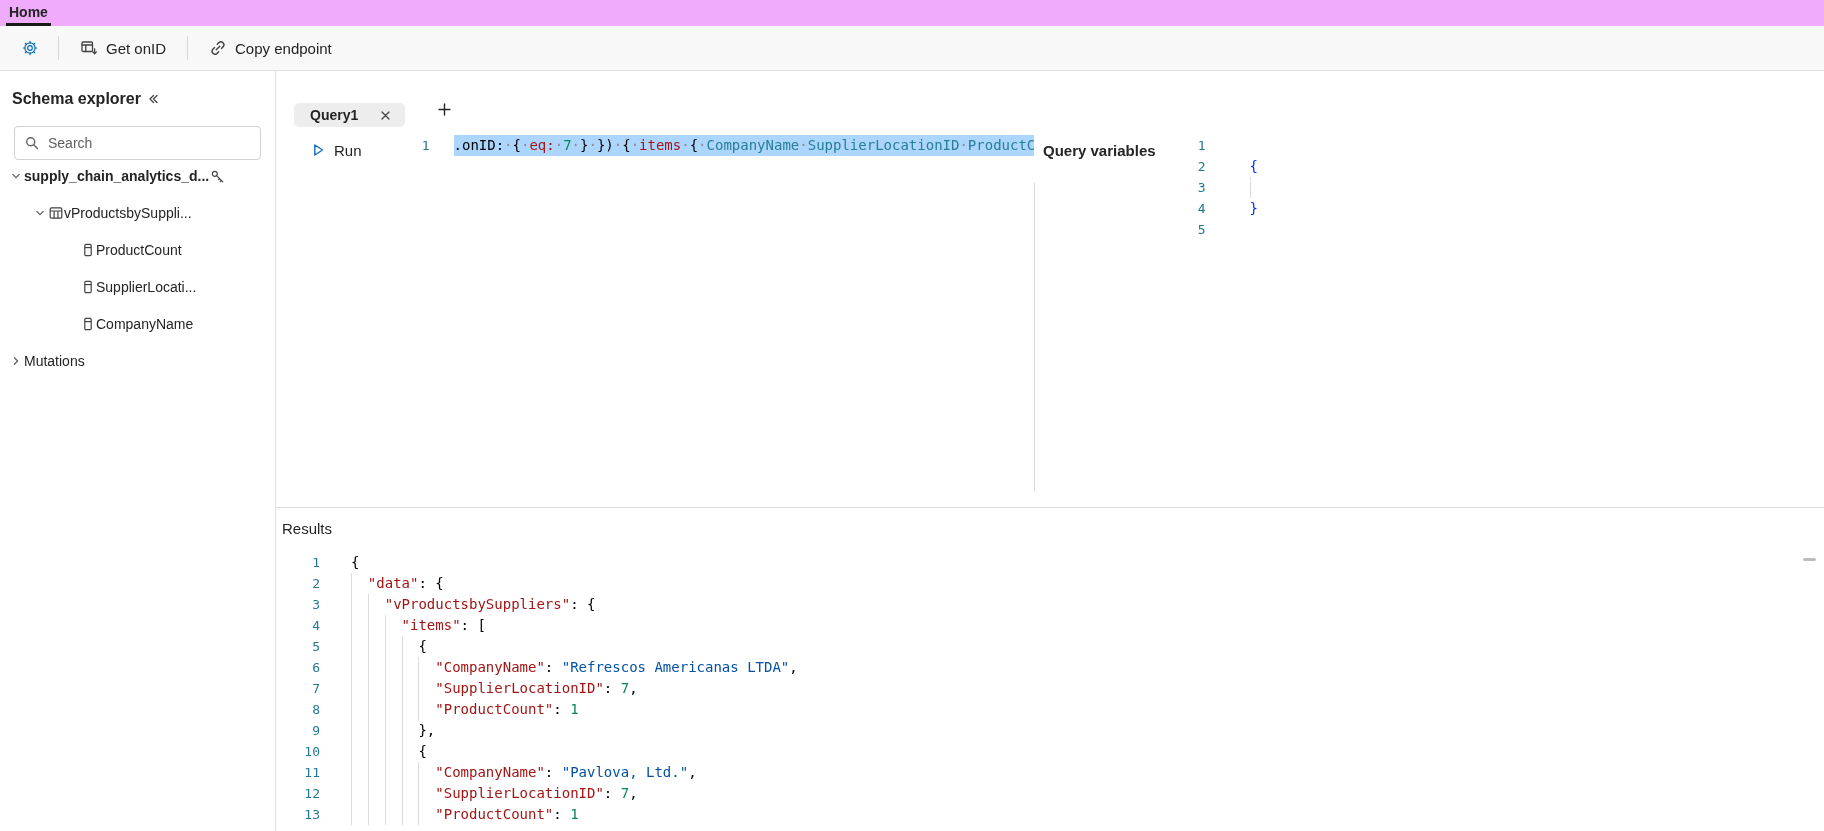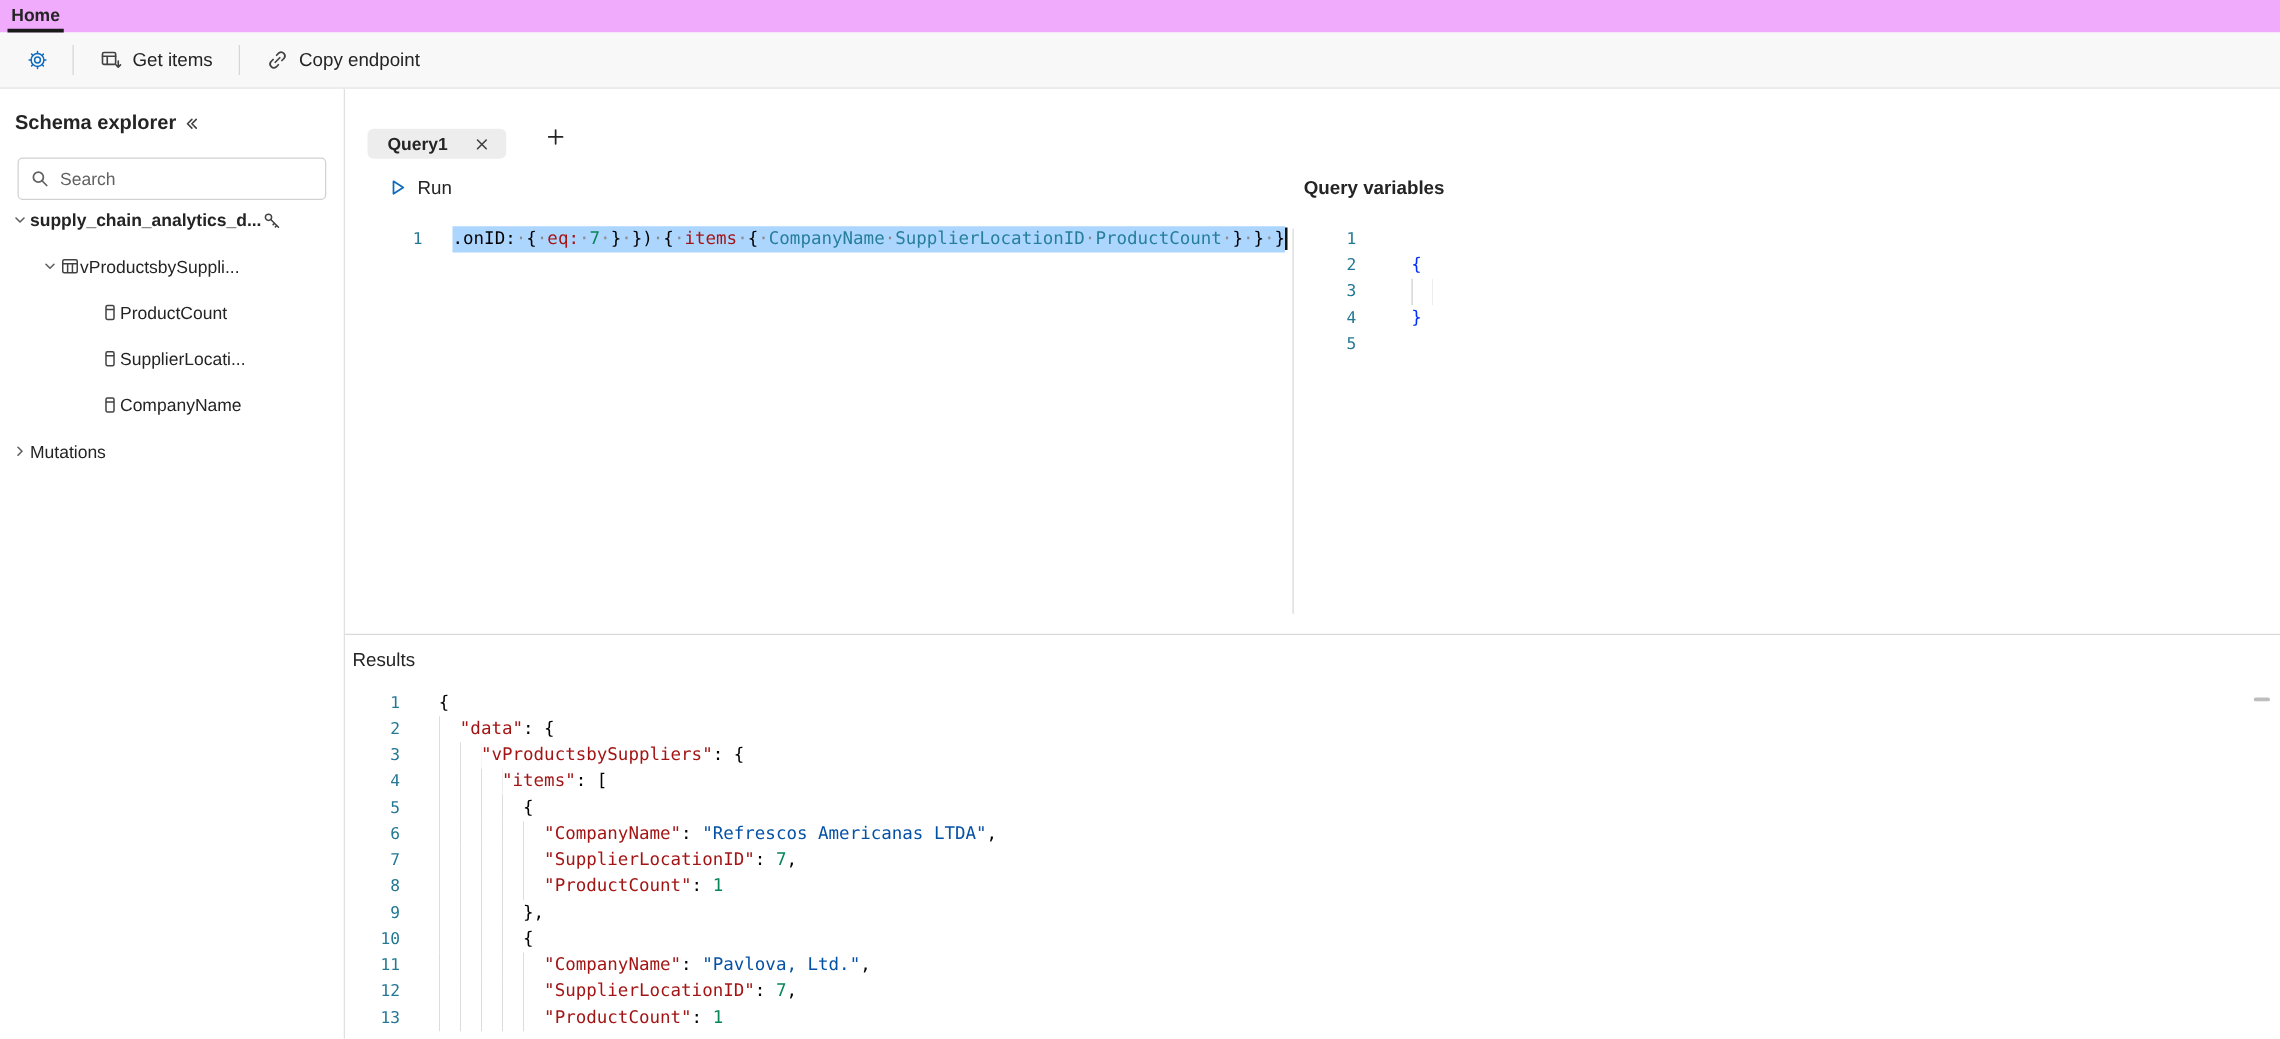--- a/index.html
+++ b/index.html
@@ -36,22 +36,22 @@
   .icon{display:inline-flex;width:16px;height:16px;align-items:center;justify-content:center;flex:none}
 
   
   .main{flex:1;display:flex;flex-direction:column;min-width:0;background:#fff}
   .query-tabs{height:56px;display:flex;align-items:flex-end;padding-left:18px;gap:24px}
   .query-tab{height:24px;background:#ededed;border-radius:5px;display:flex;align-items:center;gap:20px;padding:0 12px 0 16px;font-weight:700;font-size:14px;cursor:pointer}
   .tab-close{border:none;background:none;display:flex;padding:2px;cursor:pointer}
   .new-tab-btn{height:36px;width:30px;border:none;background:none;display:flex;align-items:center;justify-content:center;cursor:pointer}
 
   .editor-split{height:380px;display:flex}
-  .editor-pane{width:758px;min-width:758px;display:flex;flex-direction:column;overflow:hidden}
-  .vars-pane{flex:1;min-width:0;display:flex;flex-direction:column}
+  .editor-pane{width:758px;min-width:758px;display:flex;flex-direction:row;overflow:hidden}
+  .vars-pane{flex:1;min-width:0;display:flex;flex-direction:row}
   .v-divider{width:1px;background:#d9d9d9;margin-top:56px;margin-bottom:16px;cursor:col-resize}
   .pane-header{height:46px;display:flex;align-items:center}
   .run-btn{display:flex;align-items:center;gap:8px;border:none;background:none;font:inherit;font-size:15px;color:#242424;margin-left:28px;padding:4px 6px;border-radius:4px;cursor:pointer}
   .run-icon{color:var(--c-accent)}
   .vars-title{font-size:15px;font-weight:700;margin-left:8px}
 
   
   .code{font-family:"DejaVu Sans Mono","Liberation Mono",monospace;font-size:14px;line-height:21px;color:#000}
   .ed-code,.vars-code{padding-top:8px}
   .res-code{padding-top:4px;flex:1;overflow:hidden}
@@ -102,21 +102,21 @@
   </button>
   <div class="tb-sep"></div>
   <button class="tb-btn">
     <span class="icon" style="width:18px;height:18px">
       <svg width="18" height="18" viewBox="0 0 18 18" fill="none" stroke="#424242" stroke-width="1.3" stroke-linecap="round" stroke-linejoin="round">
         <rect x="2" y="3" width="10.5" height="9.5" rx="1.2"></rect>
         <path d="M2 6H12.5 M5.8 6V12.5"></path>
         <path d="M14.6 9.8V14.6 M12.8 12.9L14.6 14.7L16.4 12.9"></path>
       </svg>
     </span>
-    <span>Get items</span>
+    <span>Get onID</span>
   </button>
   <div class="tb-sep"></div>
   <button class="tb-btn">
     <span class="icon" style="width:18px;height:18px">
       <svg width="18" height="18" viewBox="0 0 18 18" fill="none" stroke="#424242" stroke-width="1.4" stroke-linecap="round">
         <path d="M7.2 10.8L10.8 7.2"></path>
         <path d="M8.3 5.2l1.8-1.8a3 3 0 0 1 4.2 4.2l-1.8 1.8"></path>
         <path d="M9.7 12.8l-1.8 1.8a3 3 0 0 1-4.2-4.2l1.8-1.8"></path>
       </svg>
     </span>

